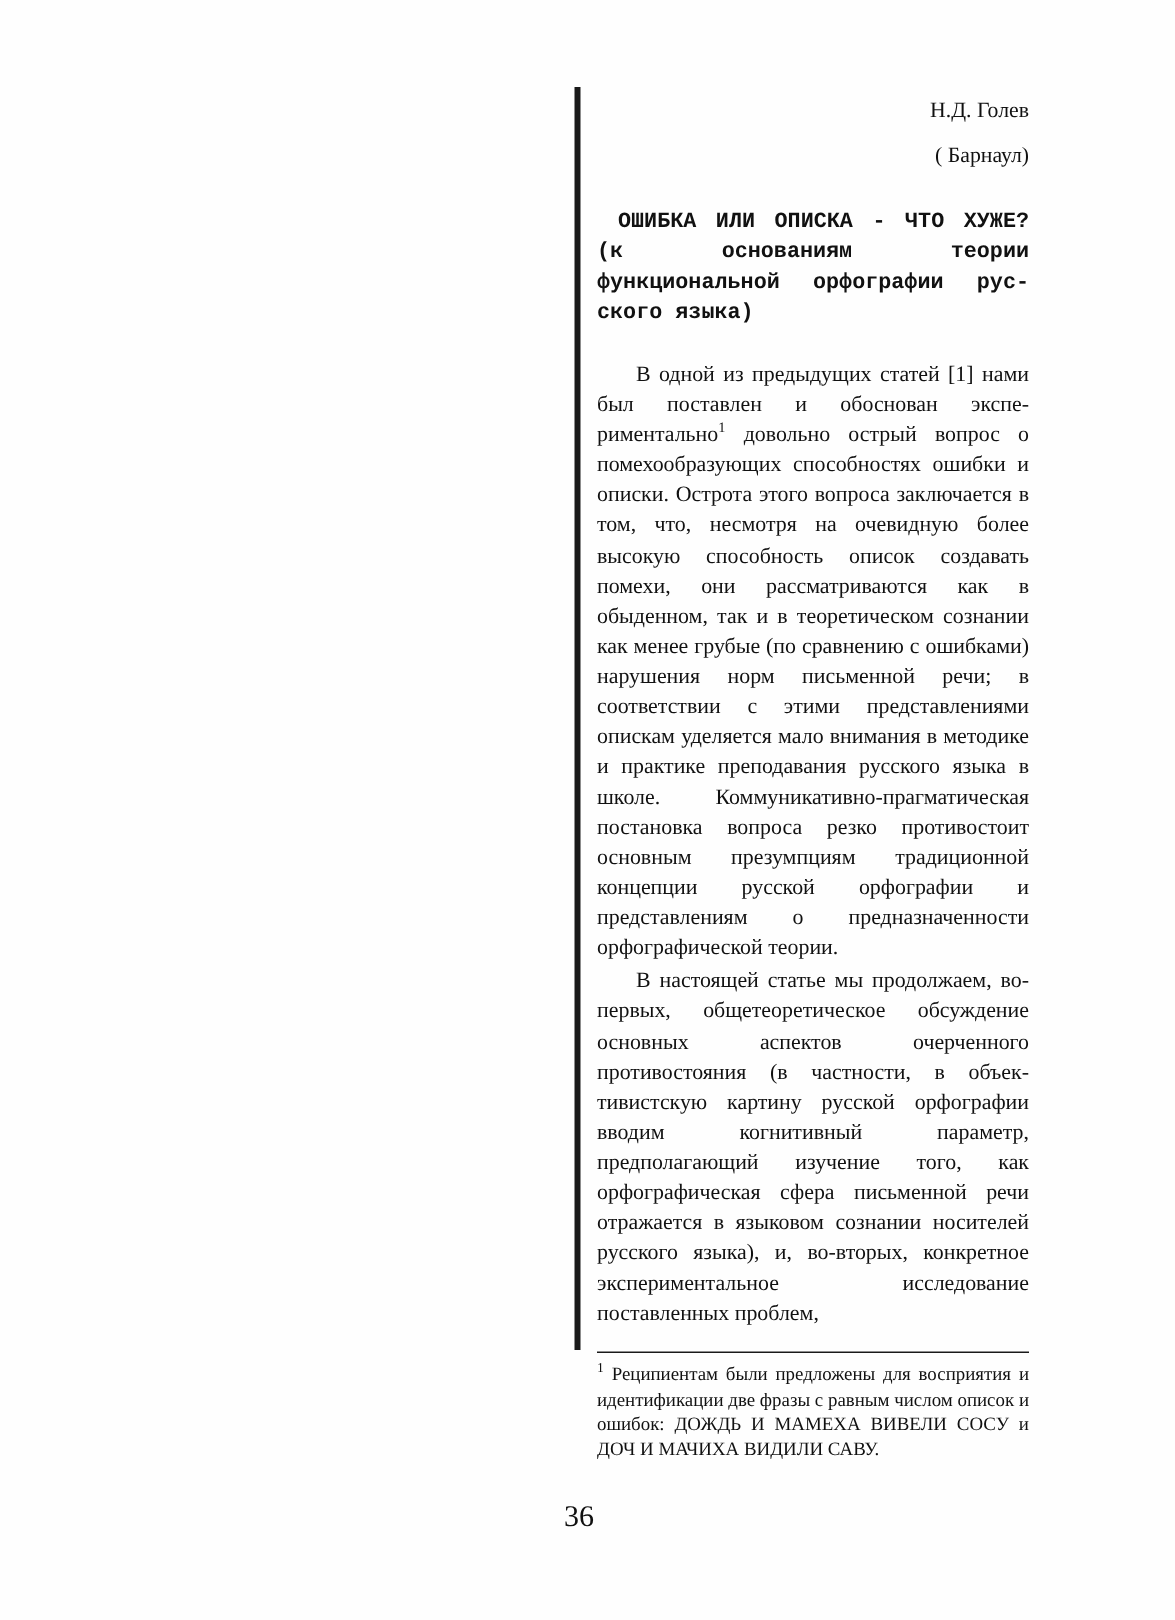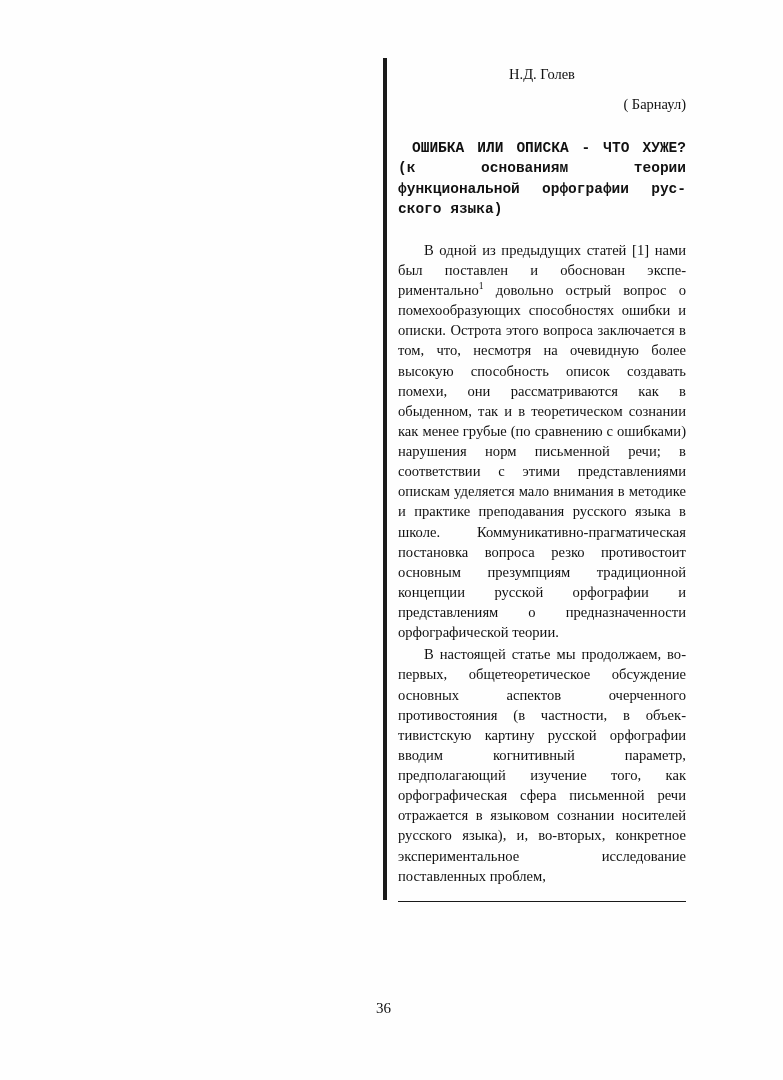--- a/index.html
+++ b/index.html
@@ -31,21 +31,21 @@
     height: 842px;
     background: #1a1a1a;
   }
   .column {
     position: absolute;
     left: 398px;
     top: 64px;
     width: 288px;
   }
   .byline {
-    text-align: center;
+    text-align: right;
     font-size: 14.5px;
     line-height: 1.5;
     margin: 0;
   }
   .byline-city {
     text-align: right;
     font-size: 14.5px;
     line-height: 1.5;
     margin: 8px 0 0 0;
   }
@@ -100,21 +100,21 @@
   }
   .footnote .fn-mark {
     font-size: 0.72em;
     vertical-align: super;
     line-height: 0;
   }
   .page-number {
     position: absolute;
     left: 376px;
     top: 1000px;
-    font-size: 15px;
+    font-size: 20px;
     color: #111;
   }
 </style>
 </head>
 <body>
 
 <div class="page">
 
   <div class="gutter-band"></div>
 
@@ -126,16 +126,17 @@
     <h1 class="title">ОШИБКА  ИЛИ ОПИСКА - ЧТО ХУЖЕ? (к основаниям  теории функциональной орфографии рус­ского языка)</h1>
 
     <p class="para first"><span>В одной из предыдущих статей [1] нами был поставлен и обоснован экспе­риментально</span><sup>1</sup> <span>довольно острый вопрос о помехообразующих способностях ошибки и описки. Острота этого вопро­са заключается в том, что, несмотря на очевидную более высокую способность описок создавать помехи, они рассмат­риваются как в обыденном, так и в тео­ретическом сознании как менее грубые (по сравнению с ошибками) нарушения норм письменной речи; в соответствии с этими представлениями опискам уде­ляется мало внимания в методике и практике преподавания русского языка в школе. Коммуникативно-прагма­тическая постановка вопроса резко про­тивостоит основным презумпциям тра­диционной концепции русской орфо­графии и представлениям о предназна­ченности орфографической теории.</span></p>
 
     <p class="para"><span>В настоящей статье мы продолжаем, во-первых, общетеоретическое обсуж­дение основных аспектов очерченного противостояния (в частности, в объек­тивистскую картину русской орфогра­фии вводим</span> <span class="bold-inline">когнитивный</span> <span>параметр, предполагающий изучение того, как орфографическая сфера письменной речи отражается в языковом сознании носителей русского языка), и, во-вторых, конкретное экспериментальное исследование поставленных проблем,</span></p>
 
   </div>
 
   <div class="footnote-rule"></div>
 
+  <p class="footnote"><span class="fn-mark">1</span> <span>Реципиентам были предложены для вос­приятия и идентификации две фразы с рав­ным числом описок и ошибок: ДОЖДЬ И МАМЕХА ВИВЕЛИ СОСУ и ДОЧ И МА­ЧИХА ВИДИЛИ САВУ.</span></p>
 
   <div class="page-number">36</div>
 
 </div>
 
 </body></html>

